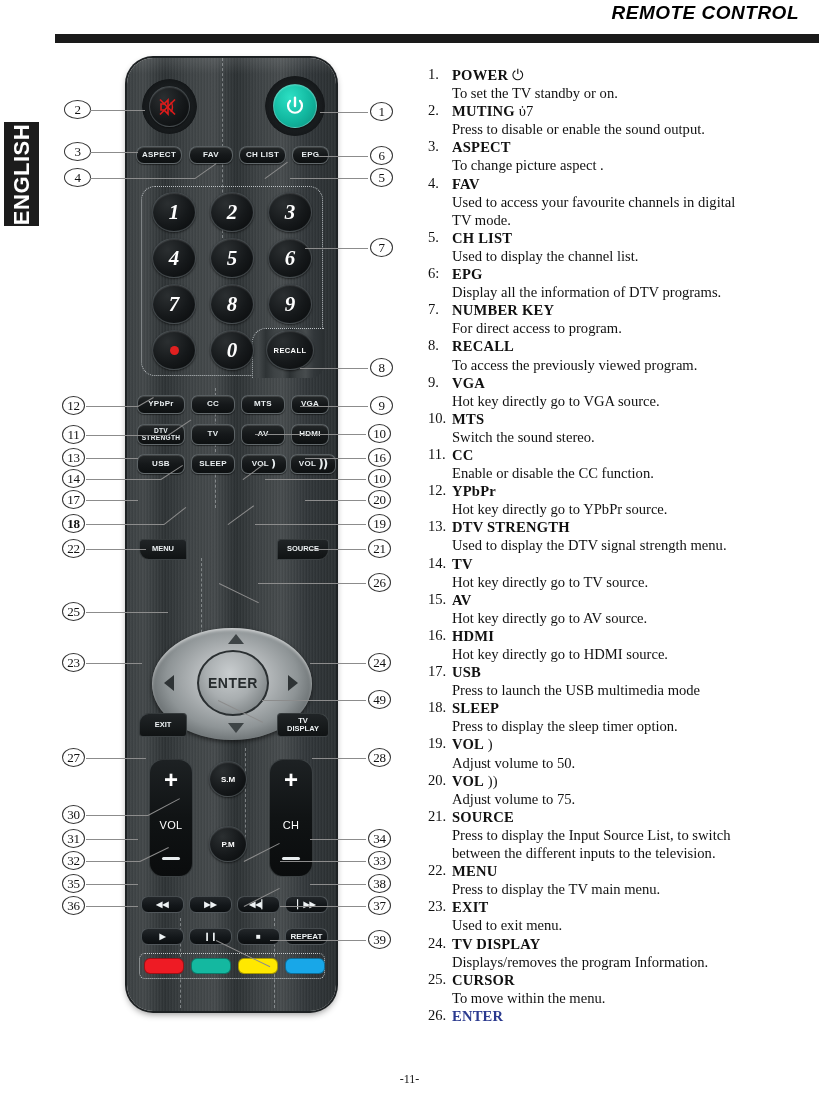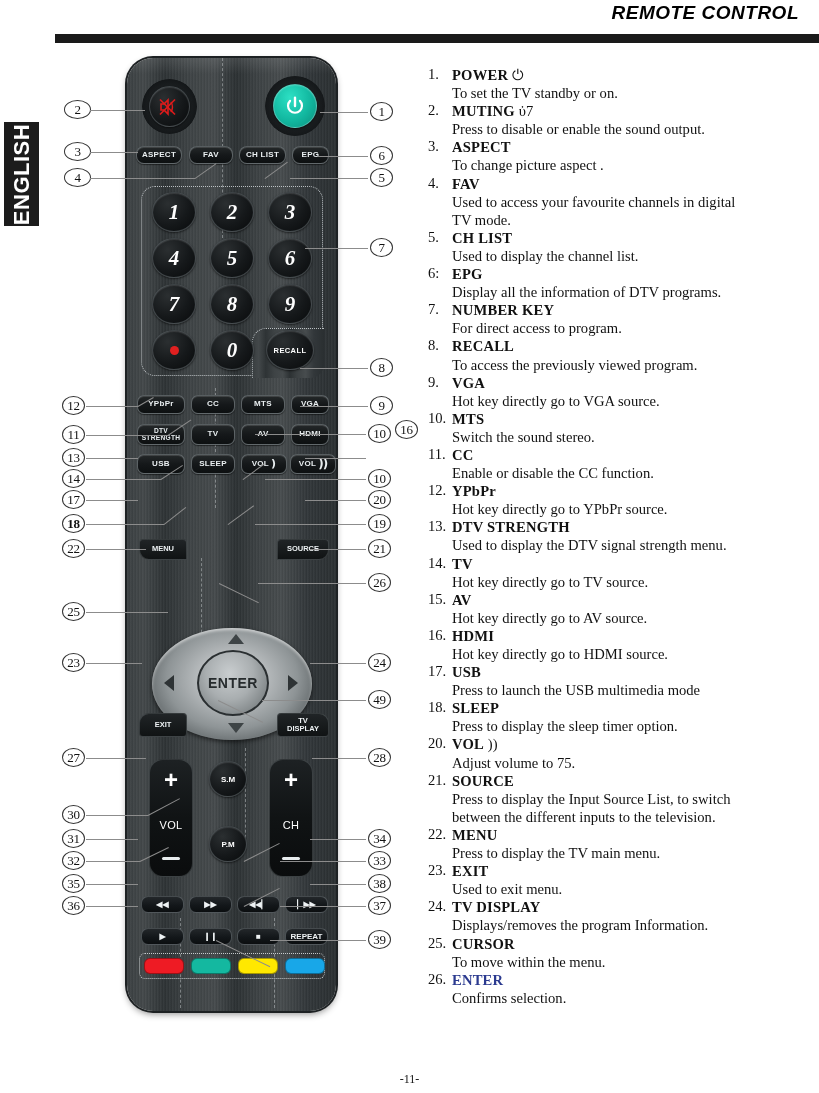--- a/index.html
+++ b/index.html
@@ -485,21 +485,21 @@
 
 <div class="cnum" style="left:370px; top:358px;">8</div>
 <div class="lead" style="left:300px; top:368px; width:68px;"></div>
 
 <div class="cnum" style="left:370px; top:396px;">9</div>
 <div class="lead" style="left:300px; top:406px; width:68px;"></div>
 
 <div class="cnum" style="left:368px; top:424px;">10</div>
 <div class="lead" style="left:255px; top:434px; width:111px;"></div>
 
-<div class="cnum" style="left:368px; top:420px;margin-left:27px;">16</div>
+<div class="cnum" style="left:368px; top:448px;">16</div>
 <div class="lead" style="left:305px; top:458px; width:61px;"></div>
 
 <div class="cnum" style="left:368px; top:469px;">10</div>
 <div class="lead" style="left:265px; top:479px; width:101px;"></div>
 <div class="lead diag" style="left:243px; top:479px; width:26px; transform:rotate(-36deg);"></div>
 
 <div class="cnum" style="left:368px; top:490px;">20</div>
 <div class="lead" style="left:305px; top:500px; width:61px;"></div>
 
 <div class="cnum" style="left:368px; top:514px;">19</div>
@@ -664,20 +664,27 @@
       </div>
     </div>
     <div class="ditem">
       <div class="dnum">18.</div>
       <div class="dbody">
         <div class="dtitle"><span>SLEEP</span></div>
         <div class="ddesc"> Press to display the sleep timer option.</div>
       </div>
     </div>
     <div class="ditem">
+      <div class="dnum">19.</div>
+      <div class="dbody">
+        <div class="dtitle"><span>VOL</span><span class="gl"> )</span></div>
+        <div class="ddesc"> Adjust volume to 50.</div>
+      </div>
+    </div>
+    <div class="ditem">
       <div class="dnum">20.</div>
       <div class="dbody">
         <div class="dtitle"><span>VOL</span><span class="gl"> ))</span></div>
         <div class="ddesc"> Adjust volume to 75.</div>
       </div>
     </div>
     <div class="ditem">
       <div class="dnum">21.</div>
       <div class="dbody">
         <div class="dtitle"><span>SOURCE</span></div>
@@ -710,18 +717,17 @@
       <div class="dnum">25.</div>
       <div class="dbody">
         <div class="dtitle"><span>CURSOR</span></div>
         <div class="ddesc">To move within the menu.</div>
       </div>
     </div>
     <div class="ditem">
       <div class="dnum">26.</div>
       <div class="dbody">
         <div class="dtitle enter-blue"><span>ENTER</span></div>
-        <div class="ddesc">Confirms selection.</div>
       </div>
     </div>
   </div>
 
 <div id="page-number">-11-</div>
 
 </body></html>

